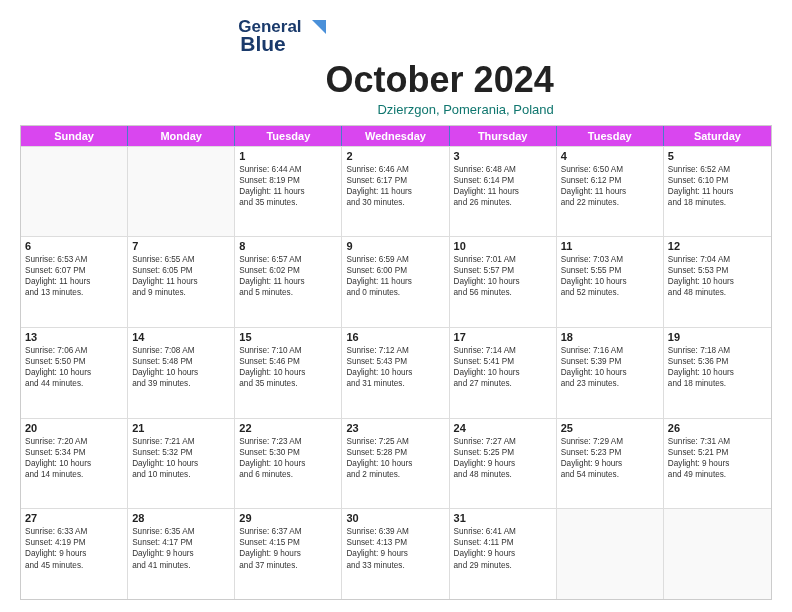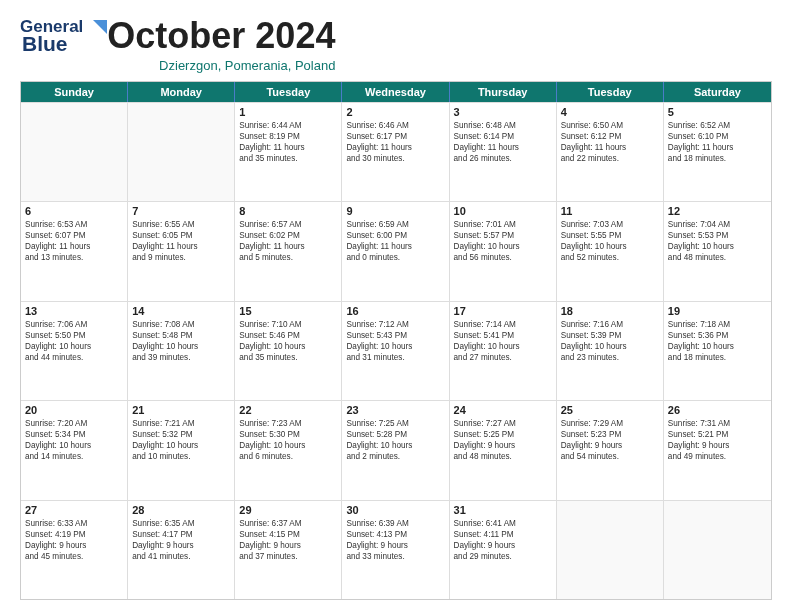--- a/index.html
+++ b/index.html
@@ -12,31 +12,32 @@
     }
     .page {
       width: 792px;
       height: 612px;
       padding: 16px 20px 12px 20px;
       display: flex;
       flex-direction: column;
     }
     .header {
       display: flex;
-      justify-content: flex-start;
+      justify-content: center;
       align-items: flex-start;
       margin-bottom: 8px;
     }
     .logo {
       display: flex;
       flex-direction: column;
       align-items: flex-start;
     }
     .title-block {
       text-align: right;
+      margin-top: 44px;
     }
     .month-title {
       font-size: 36px;
       font-weight: bold;
       color: #222;
       line-height: 1.1;
     }
     .subtitle {
       font-size: 13px;
       color: #0f766e;
@@ -44,21 +45,21 @@
     }
     .calendar {
       flex: 1;
       display: flex;
       flex-direction: column;
       border: 1px solid #ccc;
     }
     .cal-header {
       display: grid;
       grid-template-columns: repeat(7, 1fr);
-      background: #0f766e;
+      background: #d946ef;
     }
     .cal-header-cell {
       color: #fff;
       font-size: 11px;
       font-weight: bold;
       text-align: center;
       padding: 4px 2px;
       border-right: 1px solid #4a7cc8;
     }
     .cal-header-cell:last-child {

